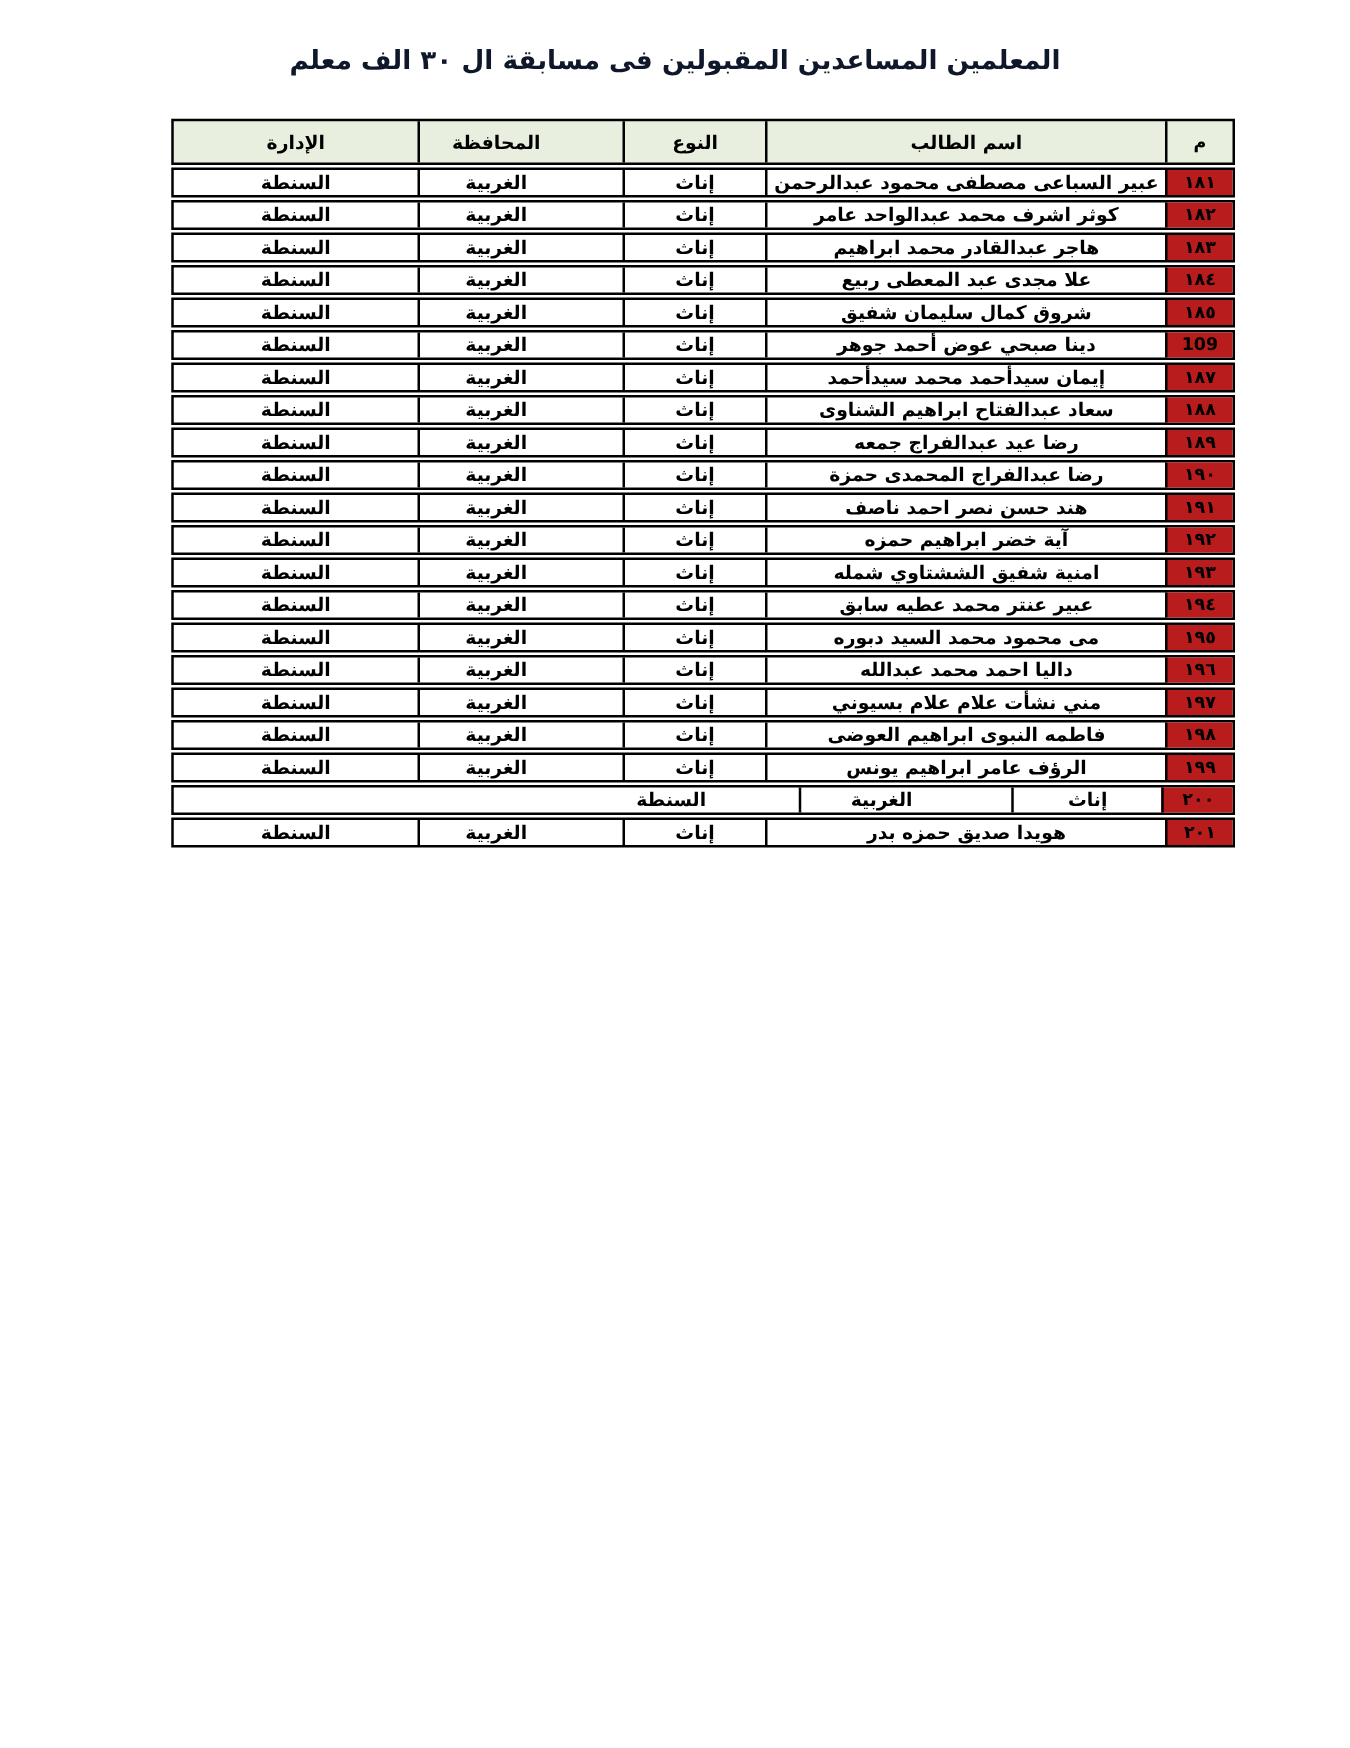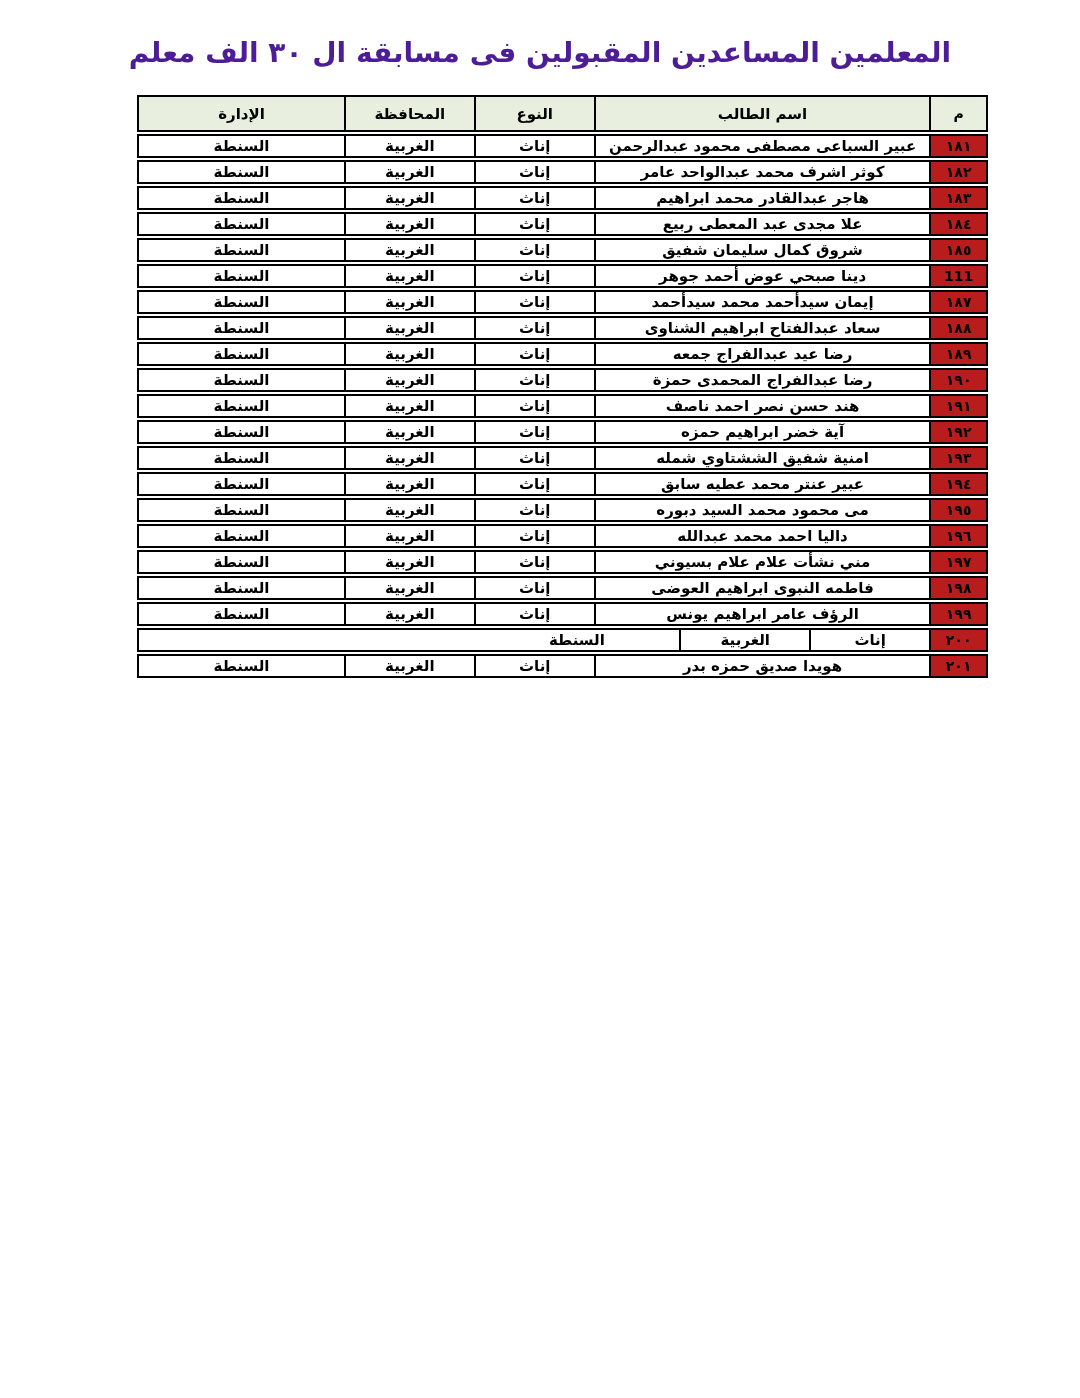--- a/index.html
+++ b/index.html
@@ -12,22 +12,22 @@
     direction: rtl;
     overflow: hidden;
   }
   .title {
     position: absolute;
     top: 36px;
     left: 0;
     right: 0;
     text-align: center;
     font-weight: bold;
-    font-size: 28px;
-    color: #4c1d95;
+    font-size: 21px;
+    color: #0f172a;
   }
   .table {
     position: absolute;
     top: 95px;
     left: 137px;
     width: 851px;
   }
   .row {
     display: flex;
     flex-direction: row;
@@ -50,21 +50,21 @@
     font-weight: bold;
     font-size: 15px;
     color: #000000;
     border-left: 2px solid #000000;
     overflow: hidden;
     white-space: nowrap;
   }
   .cell:last-child { border-left: none; }
   .c-num   { width: 6.7%;  font-size: 14px; }
   .c-name  { width: 39.6%; }
-  .c-type  { width: 14.2%; }
+  .c-type  { width: 14.2%; margin-left: 40px; }
   .c-gov   { width: 15.3%; }
   .c-admin { width: 24.2%; }
   .row:not(.header) .c-num { background: #b91c1c; }
 </style>
 </head>
 <body>
 
 <div class="page">
 
   <div class="title">المعلمين المساعدين المقبولين فى مسابقة ال ٣٠ الف معلم</div>
@@ -109,21 +109,21 @@
           <div class="cell c-admin">السنطة</div>
         </div>
         <div class="row">
           <div class="cell c-num">١٨٥</div>
           <div class="cell c-name">شروق كمال سليمان شفيق</div>
           <div class="cell c-type">إناث</div>
           <div class="cell c-gov">الغربية</div>
           <div class="cell c-admin">السنطة</div>
         </div>
         <div class="row">
-          <div class="cell c-num">111</div>
+          <div class="cell c-num">109</div>
           <div class="cell c-name">دينا صبحي عوض أحمد جوهر</div>
           <div class="cell c-type">إناث</div>
           <div class="cell c-gov">الغربية</div>
           <div class="cell c-admin">السنطة</div>
         </div>
         <div class="row">
           <div class="cell c-num">١٨٧</div>
           <div class="cell c-name">إيمان سيدأحمد محمد سيدأحمد</div>
           <div class="cell c-type">إناث</div>
           <div class="cell c-gov">الغربية</div>

